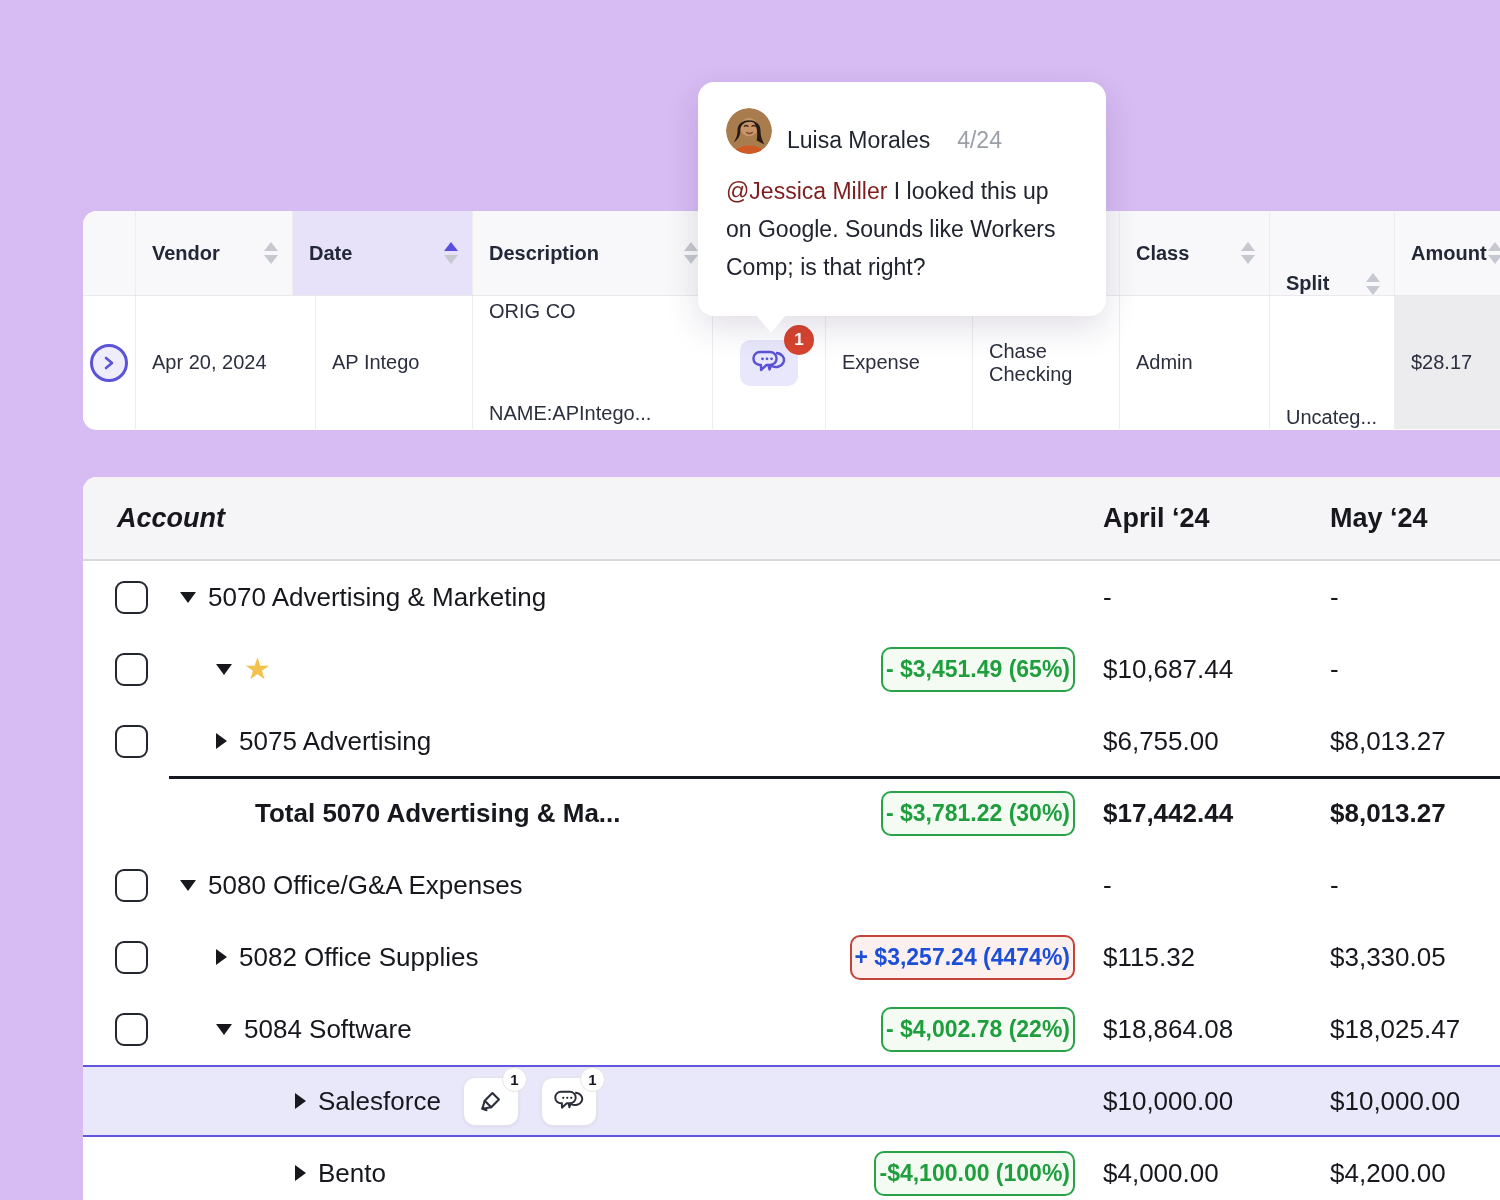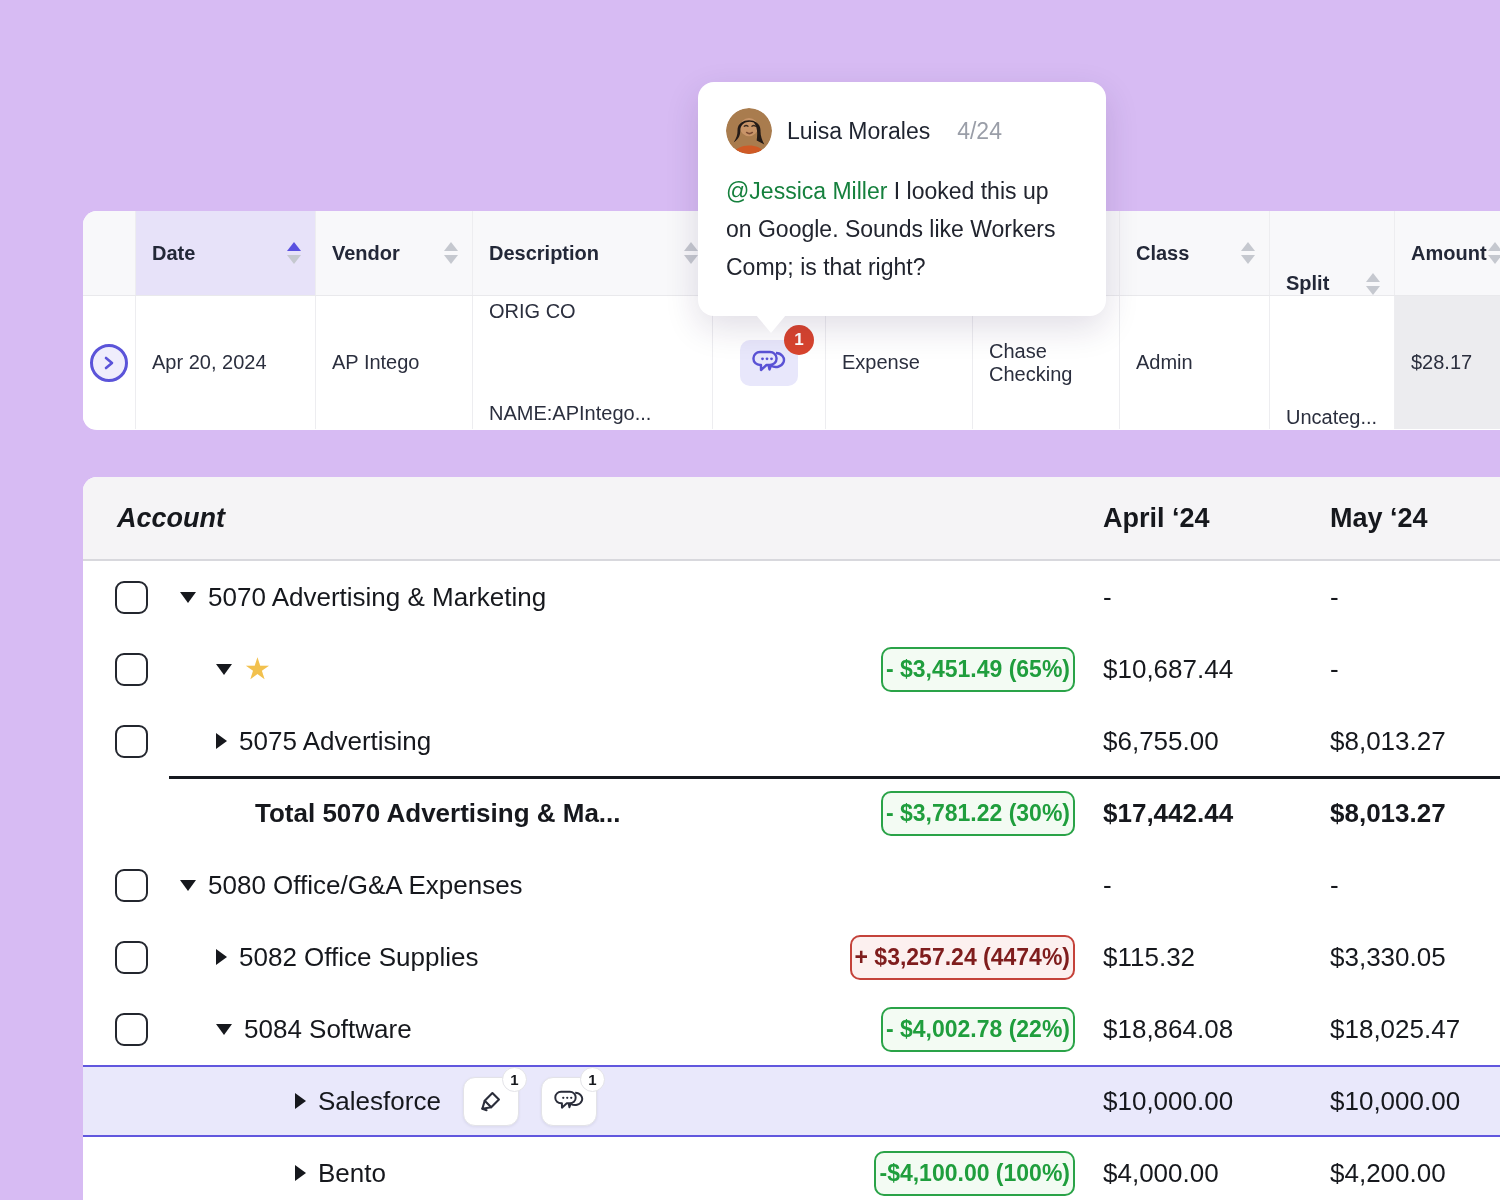--- a/index.html
+++ b/index.html
@@ -52,26 +52,26 @@
   }
   .amountcell { background: #ececef; font-size: 20px; }
 
   
   .popover {
     position: absolute; left: 698px; top: 82px; width: 408px;
     background: #fff; border-radius: 16px; z-index: 10;
     box-shadow: 0 12px 34px rgba(40,20,80,.14);
     padding: 26px 28px 30px 28px;
   }
-  .pop-head { display: flex; align-items: center; gap: 15px; }
+  .pop-head { display: flex; align-items: flex-end; gap: 15px; }
   .avatar { width: 46px; height: 46px; border-radius: 50%; overflow: hidden; flex: none; }
   .pop-author { font-size: 23px; font-weight: 500; color: #1f2430; }
   .pop-time { font-size: 23px; color: #9a9ea8; margin-left: 12px; }
   .pop-body { margin-top: 18px; font-size: 23px; line-height: 38px; color: #21242e; }
-  .mention { color: #15803d; }
+  .mention { color: #7f1d1d; }
   .pop-tail {
     position: absolute; bottom: -17px; left: 58px;
     width: 0; height: 0;
     border-left: 15px solid transparent; border-right: 15px solid transparent;
     border-top: 18px solid #fff;
   }
 
   
   .accard {
     position: absolute; left: 83px; top: 477px;
@@ -98,21 +98,21 @@
   .exp.i3 { margin-left: 212px; }
   .albl { margin-left: 12px; font-size: 26px; color: #16181d; }
   .star { margin-left: 12px; font-size: 30px; color: #f2c14e; line-height: 1; cursor: pointer; }
 
   .badge {
     margin-left: auto; margin-right: 28px;
     font-size: 23px; font-weight: 700; padding: 7px 3px;
     border-radius: 10px; border: 2px solid; white-space: nowrap;
   }
   .badge.green { color: #1f9e3d; border-color: #2aa348; background: #f3fbf3; }
-  .badge.red   { color: #7f1d1d; border-color: #c4423a; background: #fcf0ef; text-align: center; }
+  .badge.red   { color: #1d4ed8; border-color: #c4423a; background: #fcf0ef; text-align: center; }
 
   .arow.total .albl { margin-left: 172px; font-weight: 700; }
   .arow.total .acol { font-weight: 700; }
   .total-line { position: absolute; left: 86px; right: 0; top: -1px; height: 2.5px; background: #15181f; }
 
   .arow.sel { background: #e9e8fb; border-top: 2.5px solid #6157de; border-bottom: 2.5px solid #6157de; }
 
   .act-btn {
     position: relative; margin-left: 22px; width: 56px; height: 49px;
     background: #fff; border: 1.5px solid #e3e3e8; border-radius: 12px;
@@ -126,31 +126,31 @@
     font-size: 15px; font-weight: 600; color: #16181d;
     display: flex; align-items: center; justify-content: center;
   }
 </style>
 </head>
 <body>
 
 <section class="txcard">
   <div class="thead">
     <div class="tcell c0 hdr"></div>
+    <div class="tcell c2 hdr">
+      <span>Vendor</span>
+      <span class="sort">
+          <i class="up"></i>
+          <i class="dn"></i>
+        </span>
+    </div>
     <div class="tcell c1 hdr date-hdr">
       <span>Date</span>
       <span class="sort">
           <i class="up active"></i>
-          <i class="dn"></i>
-        </span>
-    </div>
-    <div class="tcell c2 hdr">
-      <span>Vendor</span>
-      <span class="sort">
-          <i class="up"></i>
           <i class="dn"></i>
         </span>
     </div>
     <div class="tcell c3 hdr">
       <span>Description</span>
       <span class="sort">
           <i class="up"></i>
           <i class="dn"></i>
         </span>
     </div>

